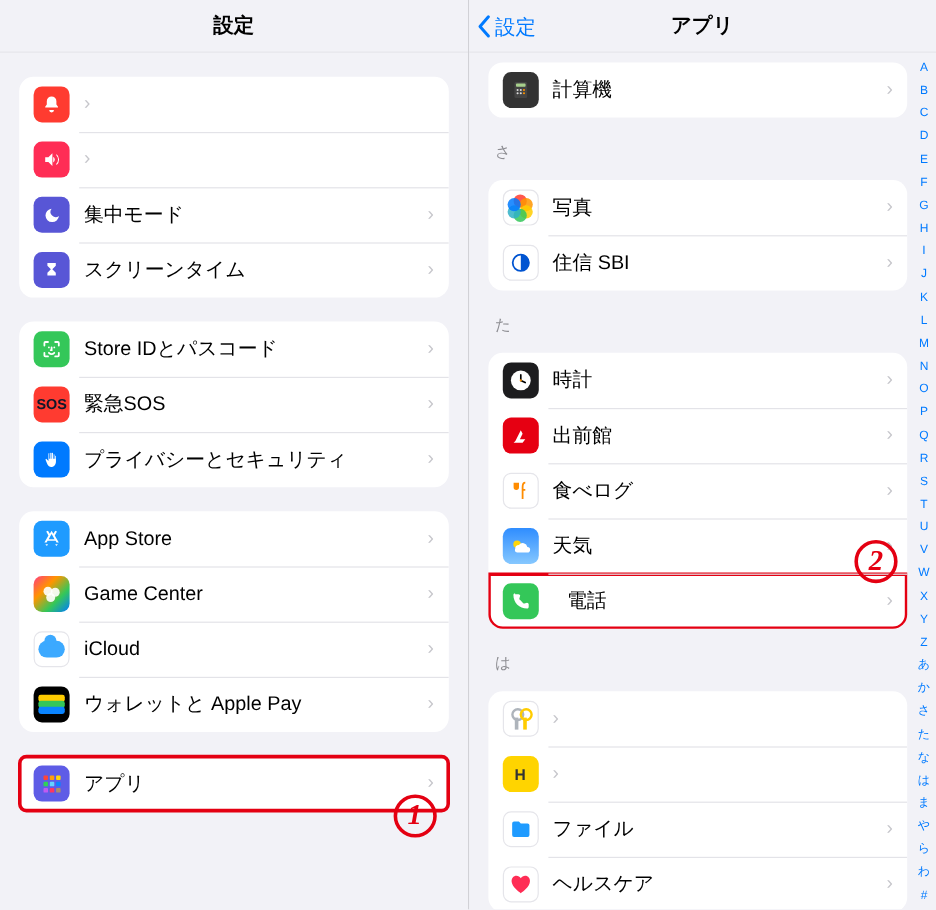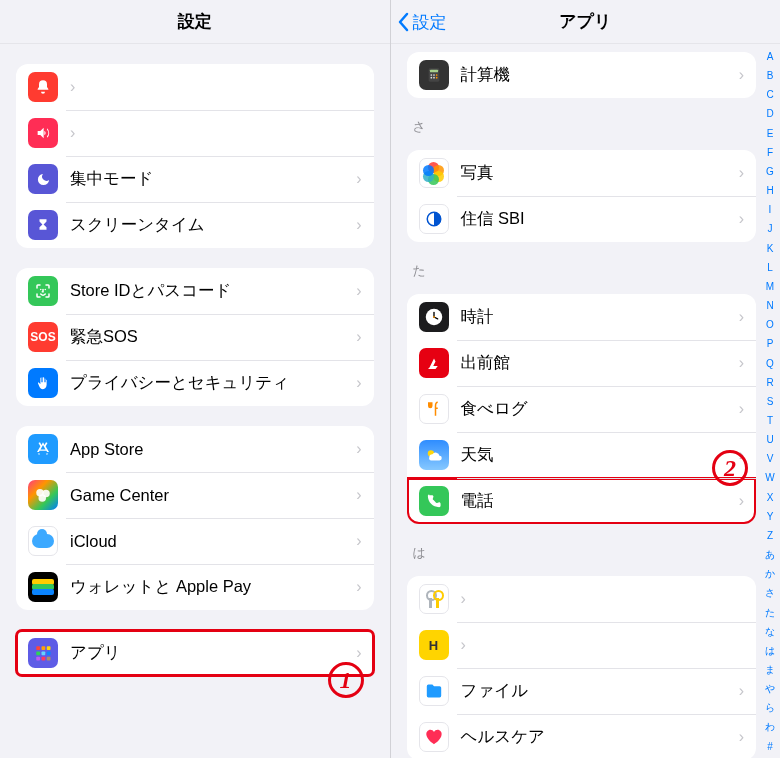--- a/index.html
+++ b/index.html
@@ -76,21 +76,21 @@
     position: absolute;
     top: 0; left: 50px; right: 0;
     height: 0.5px;
     background: #e3e3e8;
   }
   .icon {
     width: 30px; height: 30px;
     border-radius: 7px;
     margin-right: 12px;
     display: flex; align-items: center; justify-content: center;
-    color: #ffffff;
+    color: #0f172a;
     font-size: 15px;
     flex-shrink: 0;
   }
   .label { flex: 1; font-size: 16.5px; }
   .chevron {
     color: #c6c6cb;
     font-size: 16px;
     flex-shrink: 0;
   }
   .hl {
@@ -414,21 +414,21 @@
       <div class="row">
         <div class="icon ic-weather">
           <svg width="20" height="14" viewBox="0 0 24 18" fill="#fff">
               <circle cx="8" cy="7" r="4" fill="#ffd60a"></circle>
               <path d="M6 12a4 4 0 0 1 4-4 5 5 0 0 1 9 2 3 3 0 0 1 0 6H8a3 3 0 0 1-2-4z" fill="#fff"></path>
             </svg>
         </div>
         <span class="label">天気</span>
         <span class="chevron">›</span>
       </div>
-      <div class="row hl" style="border-radius:0 0 12px 12px;">
+      <div class="row hl" style="border-radius:0 0 12px 12px;gap:12px;">
         <div class="icon ic-phone">
           <svg width="17" height="17" viewBox="0 0 24 24" fill="#fff">
               <path d="M6 2c-1 0-2 1-2 2 0 9 7 16 16 16 1 0 2-1 2-2v-3c0-1-1-2-2-2l-3 1c-1 0-1 0-2-1l-3-3c-1-1-1-1-1-2l1-3c0-1-1-2-2-2H6z"></path>
             </svg>
         </div>
         <span class="label">電話</span>
         <span class="chevron">›</span>
       </div>
     </div>
 

